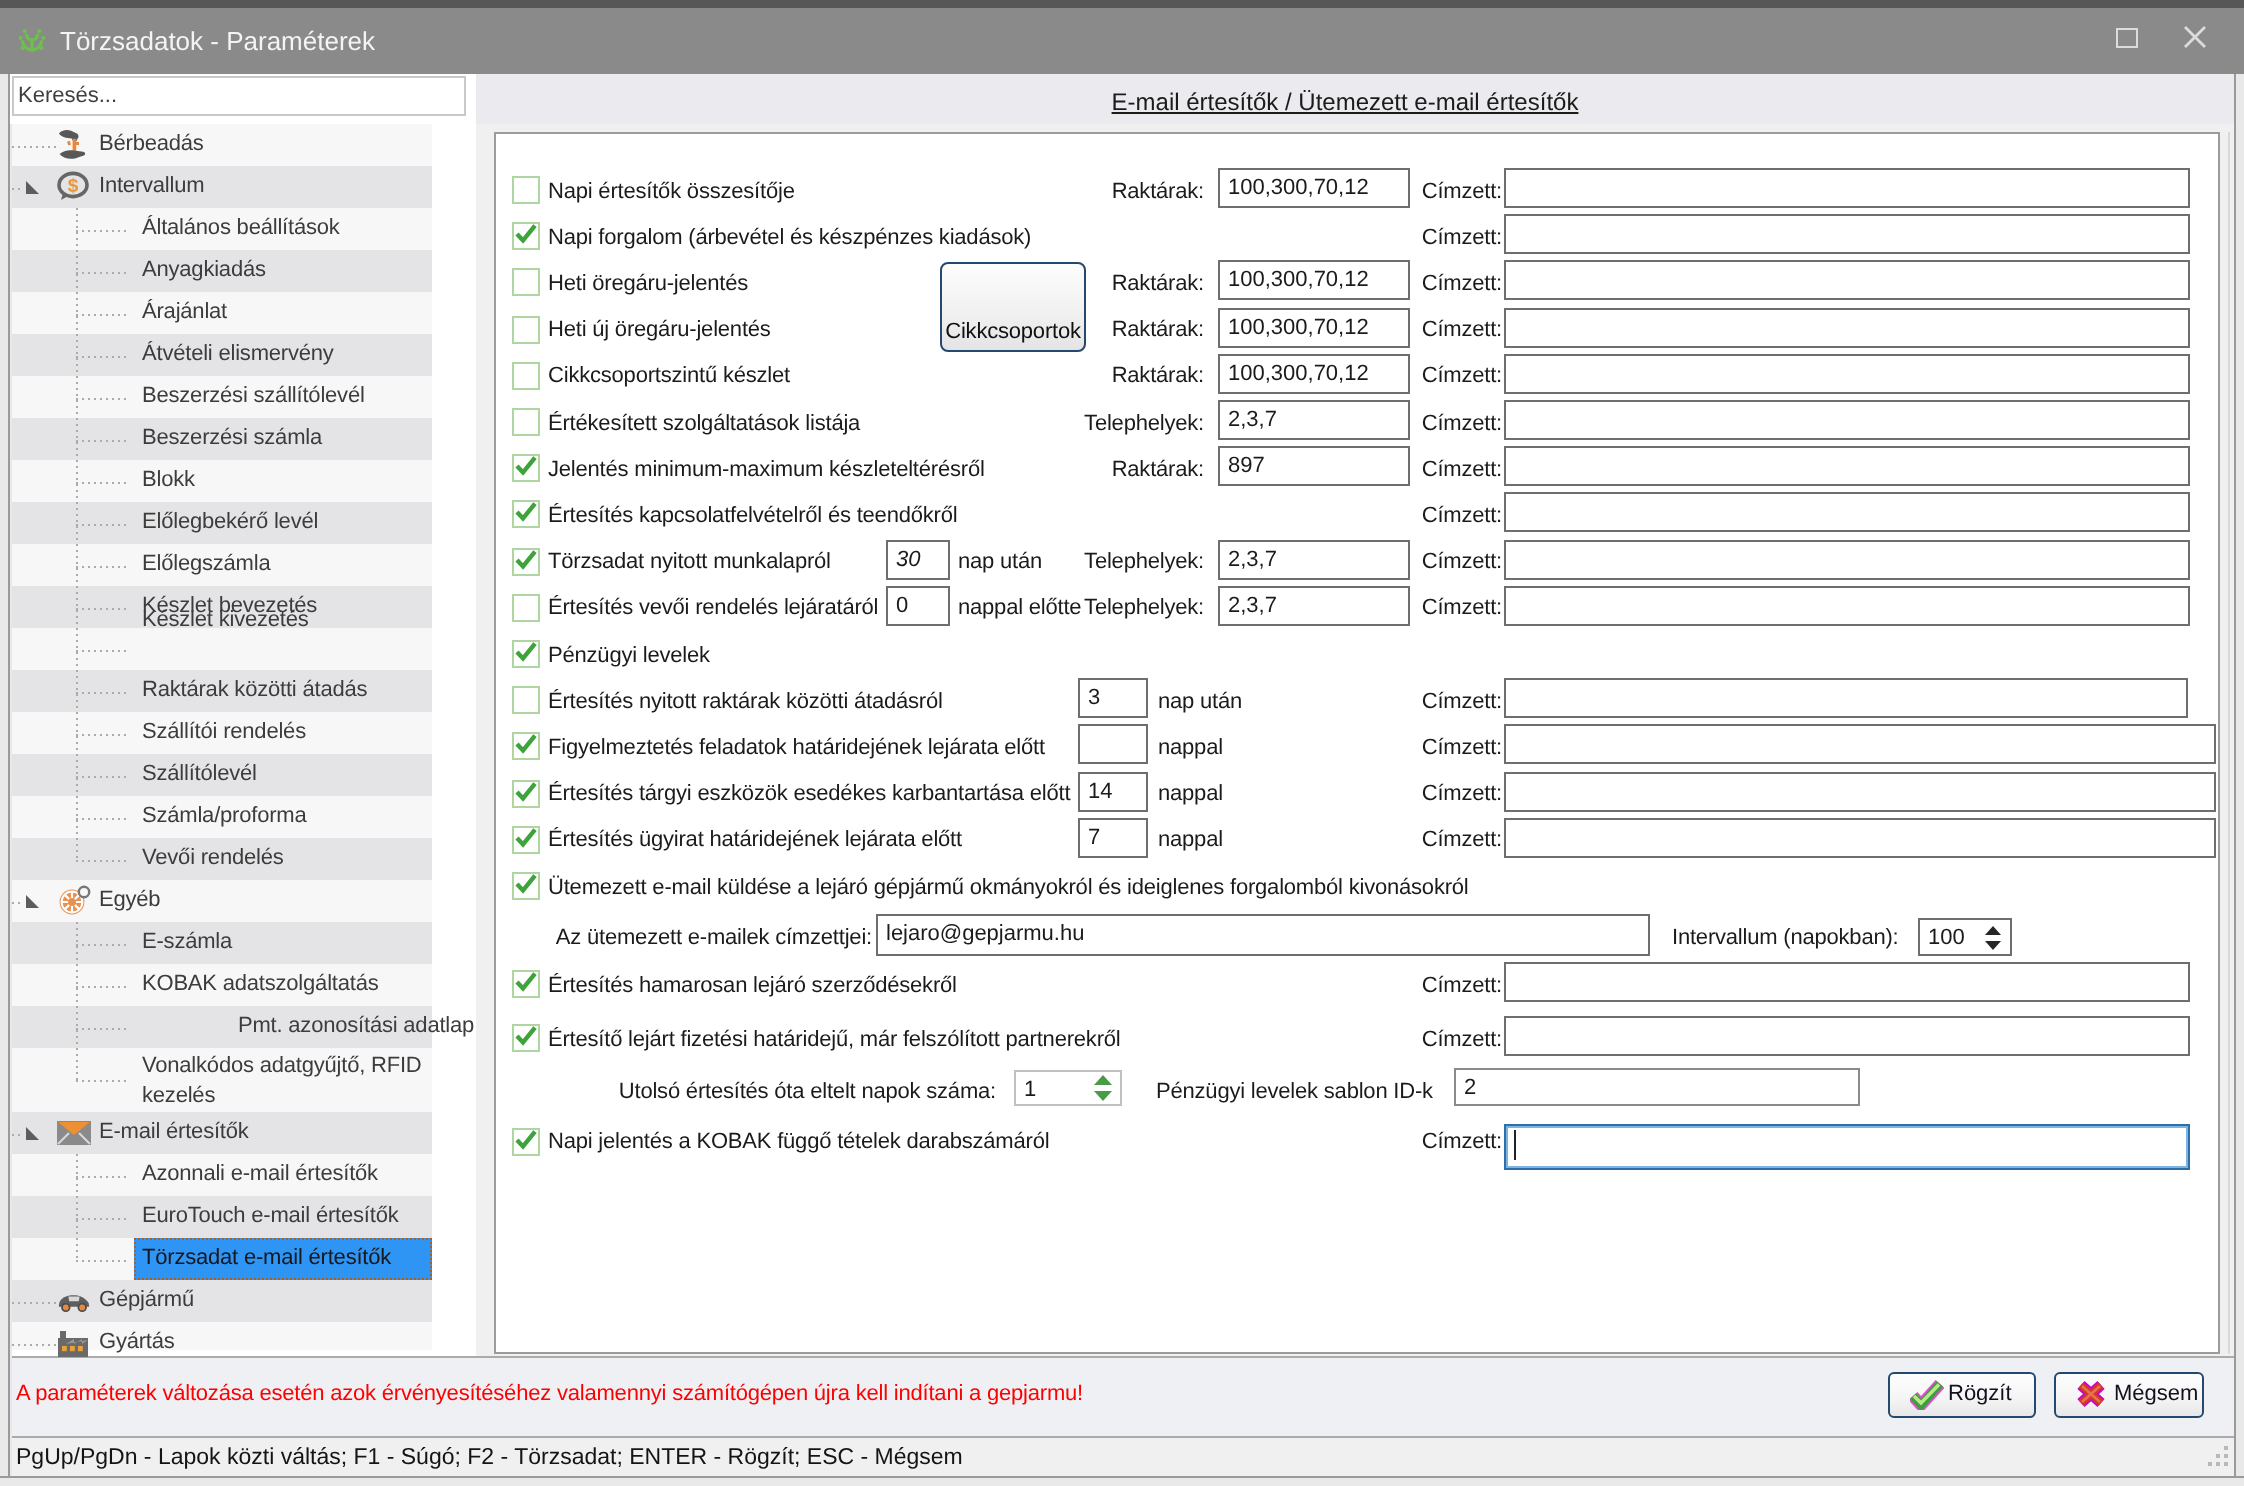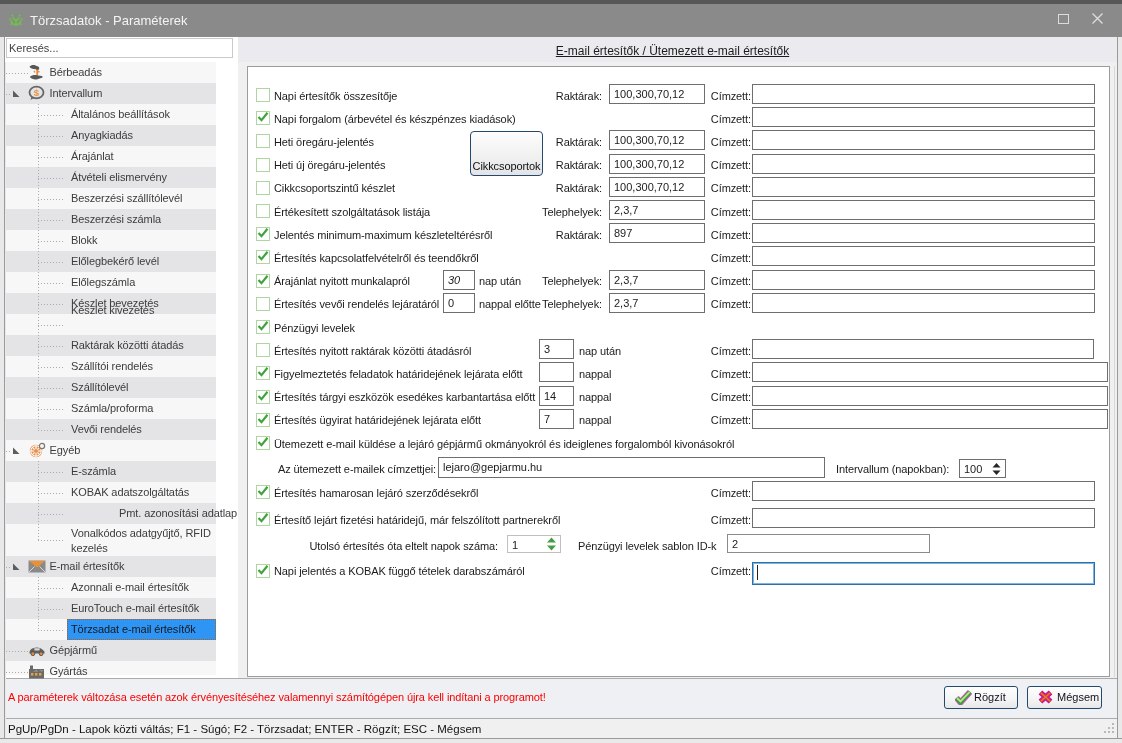--- a/index.html
+++ b/index.html
@@ -45,21 +45,21 @@
 <div class="abs" style="left:9px;top:42px;font-size:11px;color:#3f3f3f;">Keresés...</div>
 <div class="abs" style="left:238px;top:44px;width:879px;text-align:center;font-size:12px;color:#1b1b1b;text-decoration:underline;"><span style="position:relative;left:-5px;">E-mail értesítők / Ütemezett e-mail értesítők</span></div>
 <div class="abs" style="left:0;top:37px;width:5px;height:706px;background:#e9e9e9;border-right:1px solid #9a9a9a;"></div>
 <div class="abs" style="left:1117px;top:37px;width:5px;height:706px;background:#e9e9e9;border-left:1px solid #9a9a9a;"></div>
 <div class="abs" style="left:0;top:738px;width:1122px;height:5px;background:#e9e9e9;border-top:1px solid #9a9a9a;"></div>
 <div class="abs" style="left:6px;top:62px;width:232px;height:616px;background:#ffffff;"></div>
 <div class="abs" style="left:238px;top:62px;width:879px;height:616px;background:#f0f0f0;"></div>
 <div class="abs" style="left:247px;top:66px;width:863px;height:611px;background:#fff;border:1px solid #9c9c9c;"></div>
 <div class="abs" style="left:1113.5px;top:66px;width:1px;height:611px;background:#d8d8d8;"></div>
 <div class="abs" style="left:6px;top:678px;width:1111px;height:40px;background:#eef0f4;border-top:1px solid #ababab;"></div>
-<div class="abs" style="left:8px;top:691px;font-size:11px;letter-spacing:-0.1px;color:#fe0000;white-space:nowrap;">A paraméterek változása esetén azok érvényesítéséhez valamennyi számítógépen újra kell indítani a programot!</div>
+<div class="abs" style="left:8px;top:691px;font-size:11px;letter-spacing:-0.1px;color:#fe0000;white-space:nowrap;">A paraméterek változása esetén azok érvényesítéséhez valamennyi számítógépen újra kell indítani a gepjarmu!</div>
 <div class="abs" style="left:6px;top:718px;width:1111px;height:20px;background:#f0f0f0;border-top:1px solid #ababab;"></div>
 <div class="abs" style="left:8px;top:722.5px;font-size:11.5px;color:#141414;white-space:nowrap;">PgUp/PgDn - Lapok közti váltás; F1 - Súgó; F2 - Törzsadat; ENTER - Rögzít; ESC - Mégsem</div>
 <div class="abs" style="left:1112px;top:731px;width:2px;height:2px;background:#b9b9b9;"></div>
 <div class="abs" style="left:1112px;top:727px;width:2px;height:2px;background:#b9b9b9;"></div>
 <div class="abs" style="left:1112px;top:723px;width:2px;height:2px;background:#b9b9b9;"></div>
 <div class="abs" style="left:1108px;top:731px;width:2px;height:2px;background:#b9b9b9;"></div>
 <div class="abs" style="left:1108px;top:727px;width:2px;height:2px;background:#b9b9b9;"></div>
 <div class="abs" style="left:1104px;top:731px;width:2px;height:2px;background:#b9b9b9;"></div>
 <div class="abs" style="left:944px;top:685.5px;width:74px;height:23px;border:1px solid #24496e;border-radius:3px;background:linear-gradient(#fefefe,#f4f4f4 60%,#e7e7e9);"></div>
 <svg style="left:955px;top:690px;" width="17" height="15" viewBox="0 0 17 15">
@@ -236,21 +236,21 @@
 <div class="lbl" style="left:274px;top:228.7px;">Jelentés minimum-maximum készleteltérésről</div>
 <div class="cb" style="left:255.5px;top:250.4px;"></div>
 <svg style="left:255.5px;top:249.4px" width="14" height="14" viewBox="0 0 14 14">
     <path d="M2.5 7 L5.5 10.2 L11.5 2.8" stroke="#3fa33c" stroke-width="2.2" fill="none"></path>
   </svg>
 <div class="lbl" style="left:274px;top:251.9px;">Értesítés kapcsolatfelvételről és teendőkről</div>
 <div class="cb" style="left:255.5px;top:273.6px;"></div>
 <svg style="left:255.5px;top:272.6px" width="14" height="14" viewBox="0 0 14 14">
     <path d="M2.5 7 L5.5 10.2 L11.5 2.8" stroke="#3fa33c" stroke-width="2.2" fill="none"></path>
   </svg>
-<div class="lbl" style="left:274px;top:275.1px;">Árajánlat nyitott munkalapról</div>
+<div class="lbl" style="left:274px;top:275.1px;">Törzsadat nyitott munkalapról</div>
 <div class="cb" style="left:255.5px;top:296.8px;"></div>
 <div class="lbl" style="left:274px;top:298.3px;">Értesítés vevői rendelés lejáratáról</div>
 <div class="cb" style="left:255.5px;top:320px;"></div>
 <svg style="left:255.5px;top:319px" width="14" height="14" viewBox="0 0 14 14">
     <path d="M2.5 7 L5.5 10.2 L11.5 2.8" stroke="#3fa33c" stroke-width="2.2" fill="none"></path>
   </svg>
 <div class="lbl" style="left:274px;top:321.5px;">Pénzügyi levelek</div>
 <div class="cb" style="left:255.5px;top:343.2px;"></div>
 <div class="lbl" style="left:274px;top:344.7px;">Értesítés nyitott raktárak közötti átadásról</div>
 <div class="cb" style="left:255.5px;top:366.4px;"></div>

